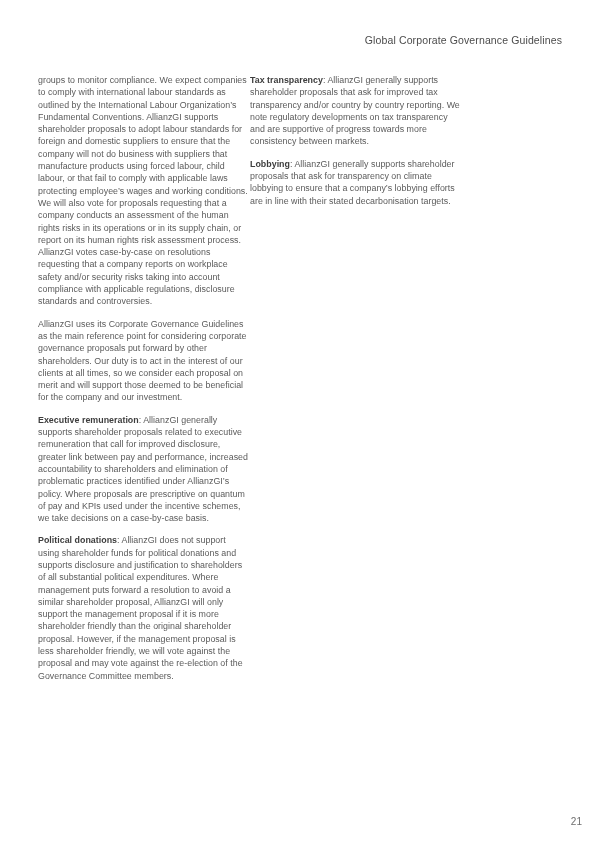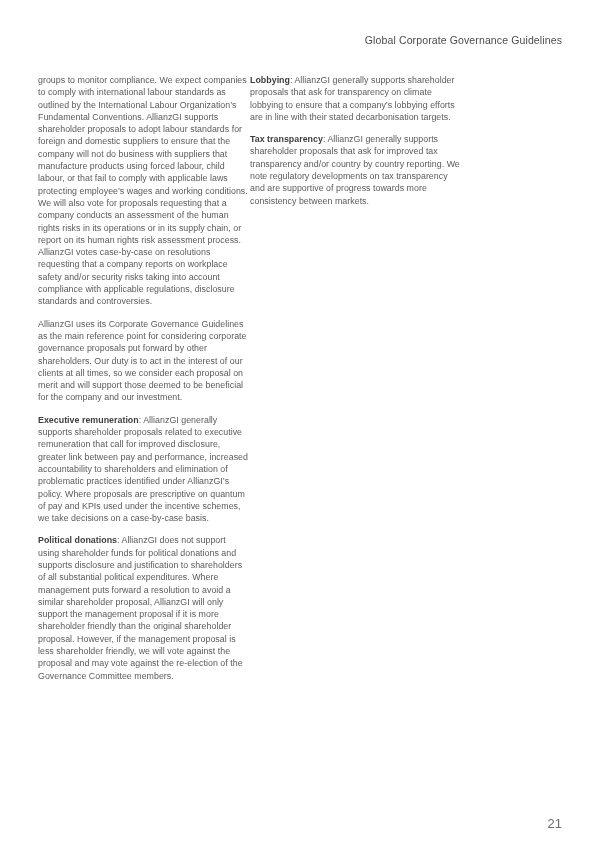--- a/index.html
+++ b/index.html
@@ -65,23 +65,24 @@
   .lead-in {
     font-weight: bold;
     color: #3d3d3d;
   }
   .page-number {
     position: absolute;
     top: 816px;
     left: 0;
     width: 562px;
     text-align: right;
-    font-size: 13px;
+    font-size: 10px;
     color: #6e6e6e;
     letter-spacing: 0.02px;
+    padding-left: 20px;
   }
 </style>
 </head>
 <body>
 
 <div class="page">
 
   <div class="page-header">Global Corporate Governance Guidelines</div>
 
   <div class="columns">
@@ -94,23 +95,23 @@
       <p class="body-p">AllianzGI uses its Corporate Governance Guidelines as the main reference point for considering corporate governance proposals put forward by other shareholders. Our duty is to act in the interest of our clients at all times, so we consider each proposal on merit and will support those deemed to be beneficial for the company and our investment.</p>
 
       <p class="body-p"><span class="lead-in">Executive remuneration</span><span>: </span><span>AllianzGI generally supports shareholder proposals related to executive remuneration that call for improved disclosure, greater link between pay and performance, increased accountability to shareholders and elimination of problematic practices identified under AllianzGI’s policy. Where proposals are prescriptive on quantum of pay and KPIs used under the incentive schemes, we take decisions on a case-by-case basis.</span></p>
 
       <p class="body-p"><span class="lead-in">Political donations</span><span>: </span><span>AllianzGI does not support using shareholder funds for political donations and supports disclosure and justification to shareholders of all substantial political expenditures. Where management puts forward a resolution to avoid a similar shareholder proposal, AllianzGI will only support the management proposal if it is more shareholder friendly than the original shareholder proposal. However, if the management proposal is less shareholder friendly, we will vote against the proposal and may vote against the re-election of the Governance Committee members.</span></p>
 
     </div>
 
     <div class="col">
 
+      <p class="body-p"><span class="lead-in">Tax transparency</span><span>: </span><span>AllianzGI generally supports shareholder proposals that ask for improved tax transparency and/or country by country reporting. We note regulatory developments on tax transparency and are supportive of progress towards more consistency between markets.</span></p>
+
       <p class="body-p"><span class="lead-in">Lobbying</span><span>: </span><span>AllianzGI generally supports shareholder proposals that ask for transparency on climate lobbying to ensure that a company’s lobbying efforts are in line with their stated decarbonisation targets.</span></p>
-
-      <p class="body-p"><span class="lead-in">Tax transparency</span><span>: </span><span>AllianzGI generally supports shareholder proposals that ask for improved tax transparency and/or country by country reporting. We note regulatory developments on tax transparency and are supportive of progress towards more consistency between markets.</span></p>
 
     </div>
 
   </div>
 
   <div class="page-number">21</div>
 
 </div>
 
 </body></html>

